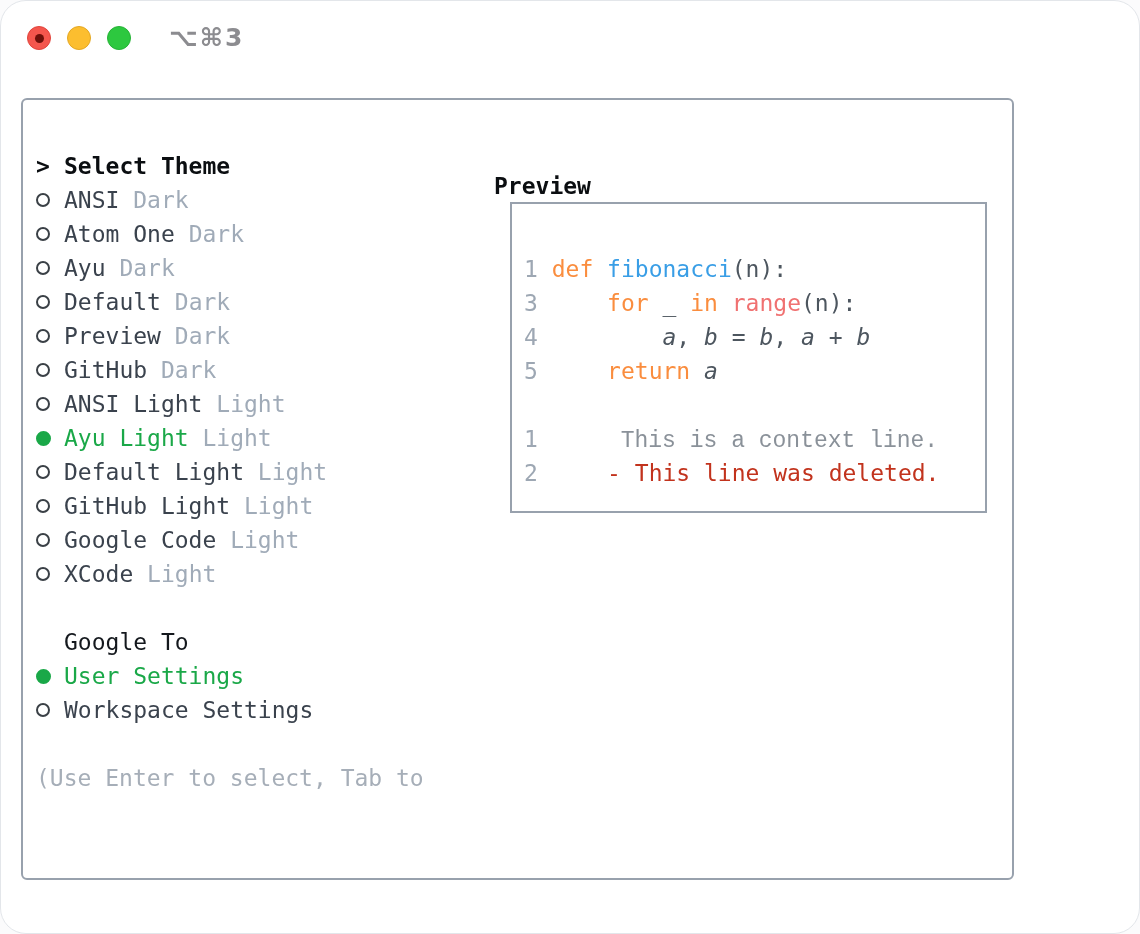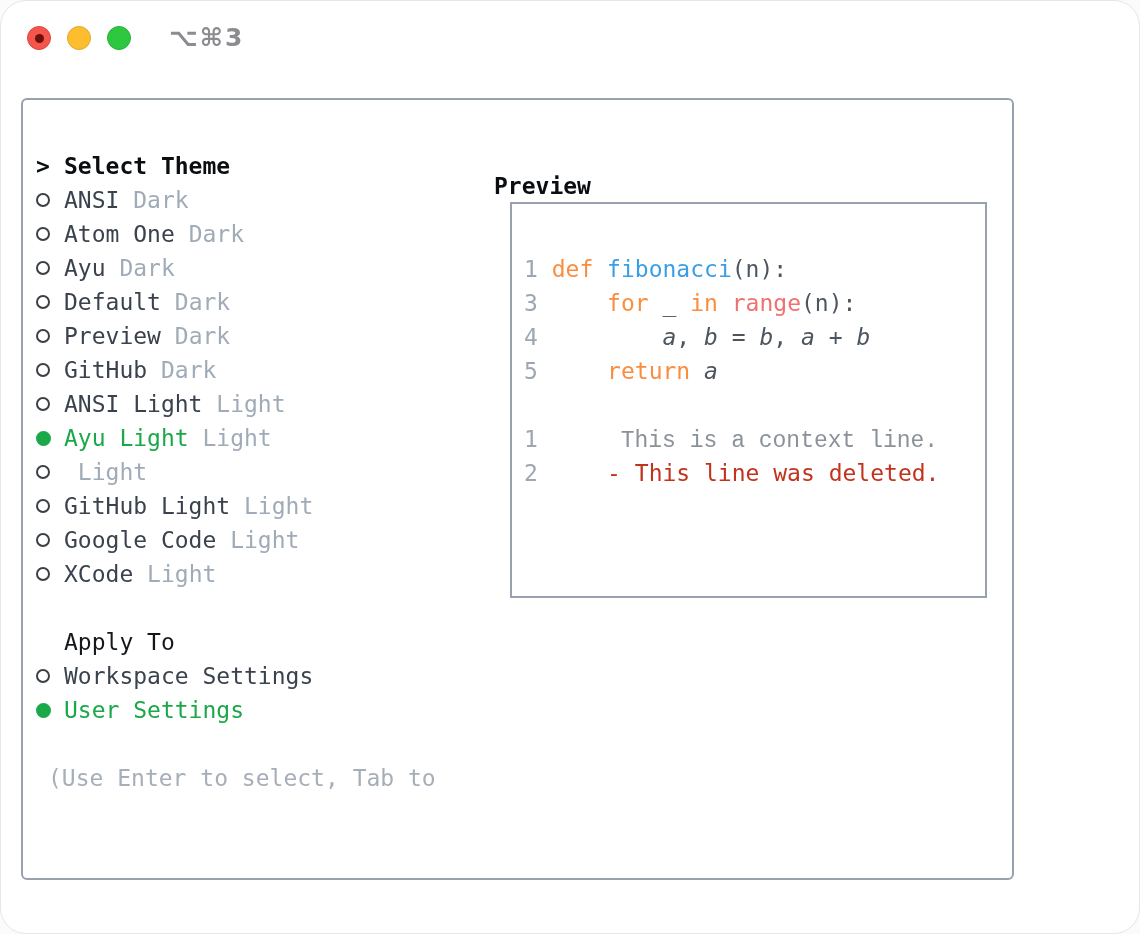--- a/index.html
+++ b/index.html
@@ -50,29 +50,29 @@
   .left-col{position:absolute;left:13px;top:49px;}
   .row{display:flex;align-items:center;height:34px;font-size:23px;color:var(--list-fg);white-space:pre;}
   .gutter{width:28px;flex:none;display:flex;align-items:center;}
   .cursor{font-weight:bold;color:#0b0e11;}
   .h-label{font-weight:bold;color:#0b0e11;}
   .h2-label{color:#14181d;}
   .circle{width:14px;height:14px;border:2px solid #3a4046;border-radius:50%;}
   .circle.filled{width:15px;height:15px;background:var(--accent-green);border-color:var(--accent-green);}
   .t-name.sel{color:var(--accent-green);}
   .t-variant{color:var(--badge-gray);margin-left:1ch;}
-  .help-line{color:var(--help-gray);margin-left:12px;}
+  .help-line{color:var(--help-gray);}
 
   
   .preview-title{
     position:absolute;left:471px;top:49px;height:34px;line-height:34px;
     font-size:23px;font-weight:bold;color:#0b0e11;margin-top:20px;
   }
   .preview-box{
-    position:absolute;left:487px;top:102px;width:477px;height:396px;
+    position:absolute;left:487px;top:102px;width:477px;height:311px;
     border:2px solid var(--border-gray);background:#fff;
     padding:48px 0 0 12px;overflow:hidden;
   }
   .code-line{height:34px;line-height:34px;font-size:23px;white-space:pre;}
   .c-ln{color:var(--line-number);}
   .c-kw{color:var(--keyword-orange);}
   .c-fn{color:var(--function-blue);}
   .c-num{color:var(--number-purple);}
   .c-call{color:var(--builtin-coral);margin-top:24px;}
   .c-fg{color:var(--code-fg);}
@@ -105,36 +105,36 @@
 
       <div id="theme-items">
           <div class="row"><span class="gutter"><span class="circle"></span></span><span class="t-name">ANSI</span><span class="t-variant">Dark</span></div>
           <div class="row"><span class="gutter"><span class="circle"></span></span><span class="t-name">Atom One</span><span class="t-variant">Dark</span></div>
           <div class="row"><span class="gutter"><span class="circle"></span></span><span class="t-name">Ayu</span><span class="t-variant">Dark</span></div>
           <div class="row"><span class="gutter"><span class="circle"></span></span><span class="t-name">Default</span><span class="t-variant">Dark</span></div>
           <div class="row"><span class="gutter"><span class="circle"></span></span><span class="t-name">Preview</span><span class="t-variant">Dark</span></div>
           <div class="row"><span class="gutter"><span class="circle"></span></span><span class="t-name">GitHub</span><span class="t-variant">Dark</span></div>
           <div class="row"><span class="gutter"><span class="circle"></span></span><span class="t-name">ANSI Light</span><span class="t-variant">Light</span></div>
           <div class="row"><span class="gutter"><span class="circle filled"></span></span><span class="t-name sel">Ayu Light</span><span class="t-variant">Light</span></div>
-          <div class="row"><span class="gutter"><span class="circle"></span></span><span class="t-variant">Light</span></div>
+          <div class="row"><span class="gutter"><span class="circle"></span></span><span class="t-name">Default Light</span><span class="t-variant">Light</span></div>
           <div class="row"><span class="gutter"><span class="circle"></span></span><span class="t-name">GitHub Light</span><span class="t-variant">Light</span></div>
           <div class="row"><span class="gutter"><span class="circle"></span></span><span class="t-name">Google Code</span><span class="t-variant">Light</span></div>
           <div class="row"><span class="gutter"><span class="circle"></span></span><span class="t-name">XCode</span><span class="t-variant">Light</span></div>
         </div>
 
       <div class="row"></div>
 
       <div class="row">
         <span class="gutter"></span>
-        <span class="h2-label">Apply To</span>
+        <span class="h2-label">Google To</span>
       </div>
 
       <div id="apply-options">
+          <div class="row"><span class="gutter"><span class="circle filled"></span></span><span class="t-name sel">User Settings</span></div>
           <div class="row"><span class="gutter"><span class="circle"></span></span><span class="t-name">Workspace Settings</span></div>
-          <div class="row"><span class="gutter"><span class="circle filled"></span></span><span class="t-name sel">User Settings</span></div>
         </div>
 
       <div class="row"></div>
 
       <div class="help">
         <div class="row help-line">(Use Enter to select, Tab to</div>
       </div>
     </div>
 
     <div class="preview-title">Preview</div>

